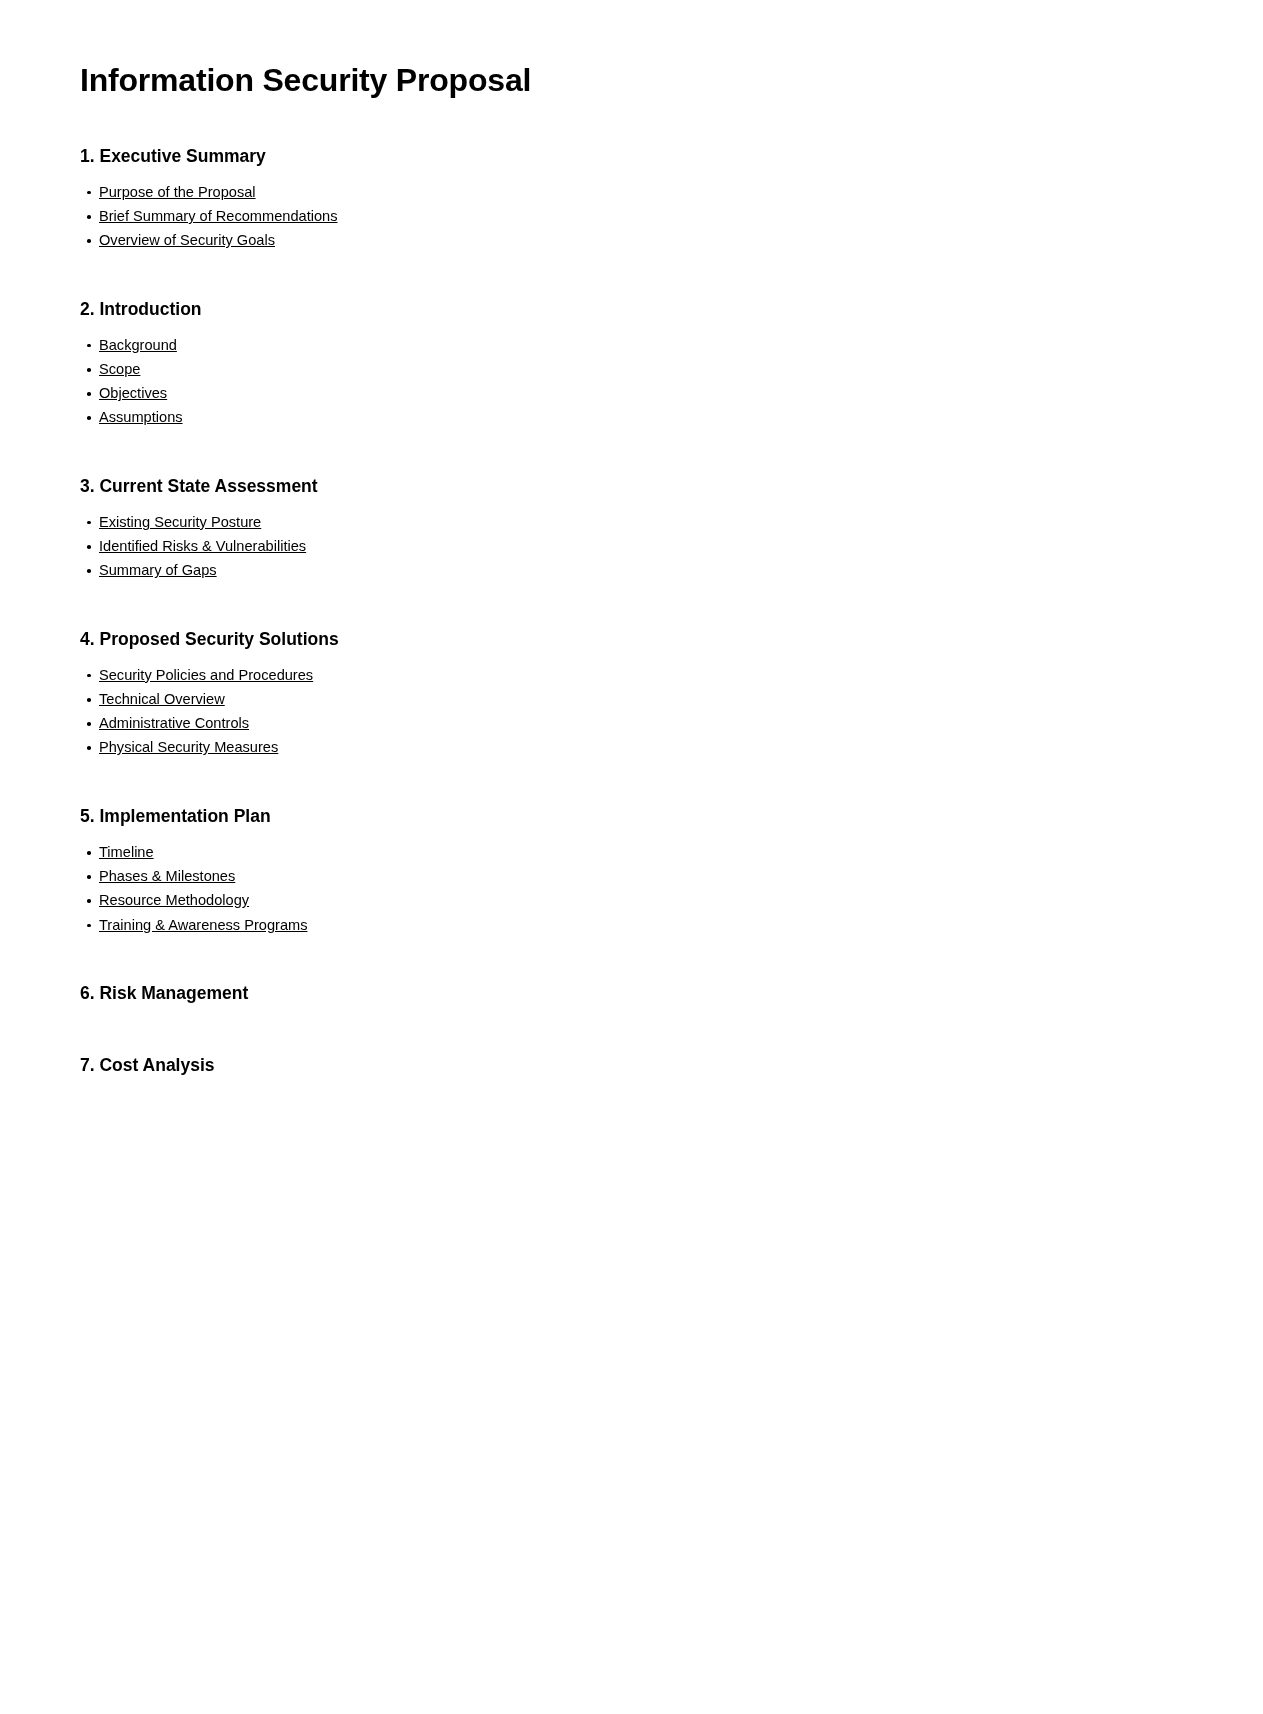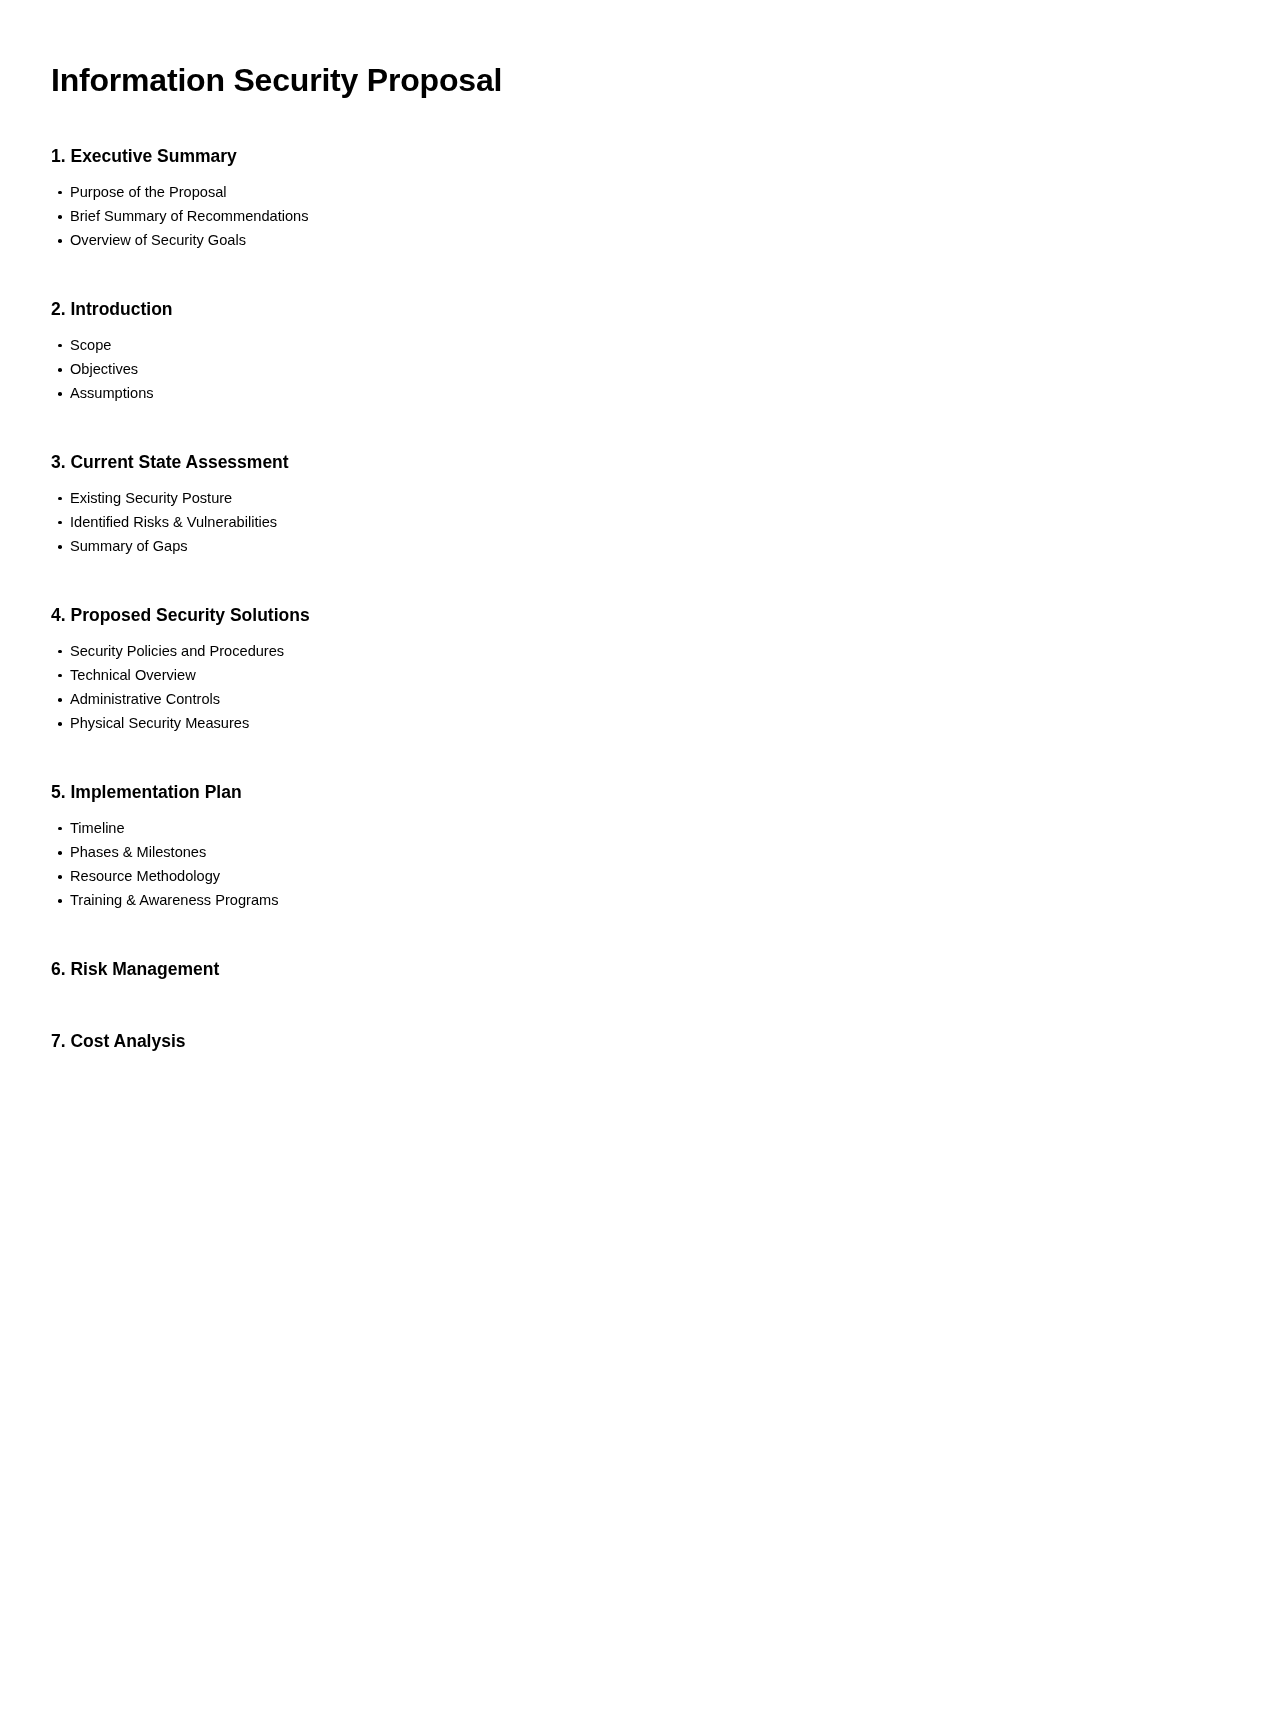--- a/index.html
+++ b/index.html
@@ -14,21 +14,21 @@
     font-family: "Liberation Sans", sans-serif;
     color: #000000;
     -webkit-font-smoothing: antialiased;
   }
 
   .page {
     box-sizing: border-box;
     width: 1263px;
     min-height: 1714px;
     background: #ffffff;
-    padding: 56px 80px 0 51px;
+    padding: 56px 80px 0 80px;
     border-radius: 13px;
   }
 
   .doc-title {
     font-size: 32px;
     font-weight: bold;
     line-height: 1.18;
     letter-spacing: -0.2px;
     margin: 0 0 0 0;
     padding-top: 6px;
@@ -51,20 +51,21 @@
     margin-top: 46px;
   }
   .section + .section .section-heading {
     margin-top: 51px;
   }
 
   .bullet-list {
     list-style: none;
     margin: 18px 0 0 0;
     padding: 0;
+    text-decoration: underline;
   }
 
   .bullet-item {
     position: relative;
     font-size: 14.6px;
     line-height: 1.0;
     padding: 0 0 0 19px;
     margin: 0 0 9.6px 0;
     white-space: nowrap;
   }
@@ -105,20 +106,23 @@
 
   <li class="bullet-item">
     <span class="bullet-text">Overview of Security Goals</span>
   </li>
 </ul>
   </section>
 
   <section class="section">
     <h2 class="section-heading">2. Introduction</h2>
     <ul class="bullet-list">
+  <li class="bullet-item">
+    <span class="bullet-text">Background</span>
+  </li>
 
   <li class="bullet-item">
     <span class="bullet-text">Scope</span>
   </li>
 
   <li class="bullet-item">
     <span class="bullet-text">Objectives</span>
   </li>
 
   <li class="bullet-item">

